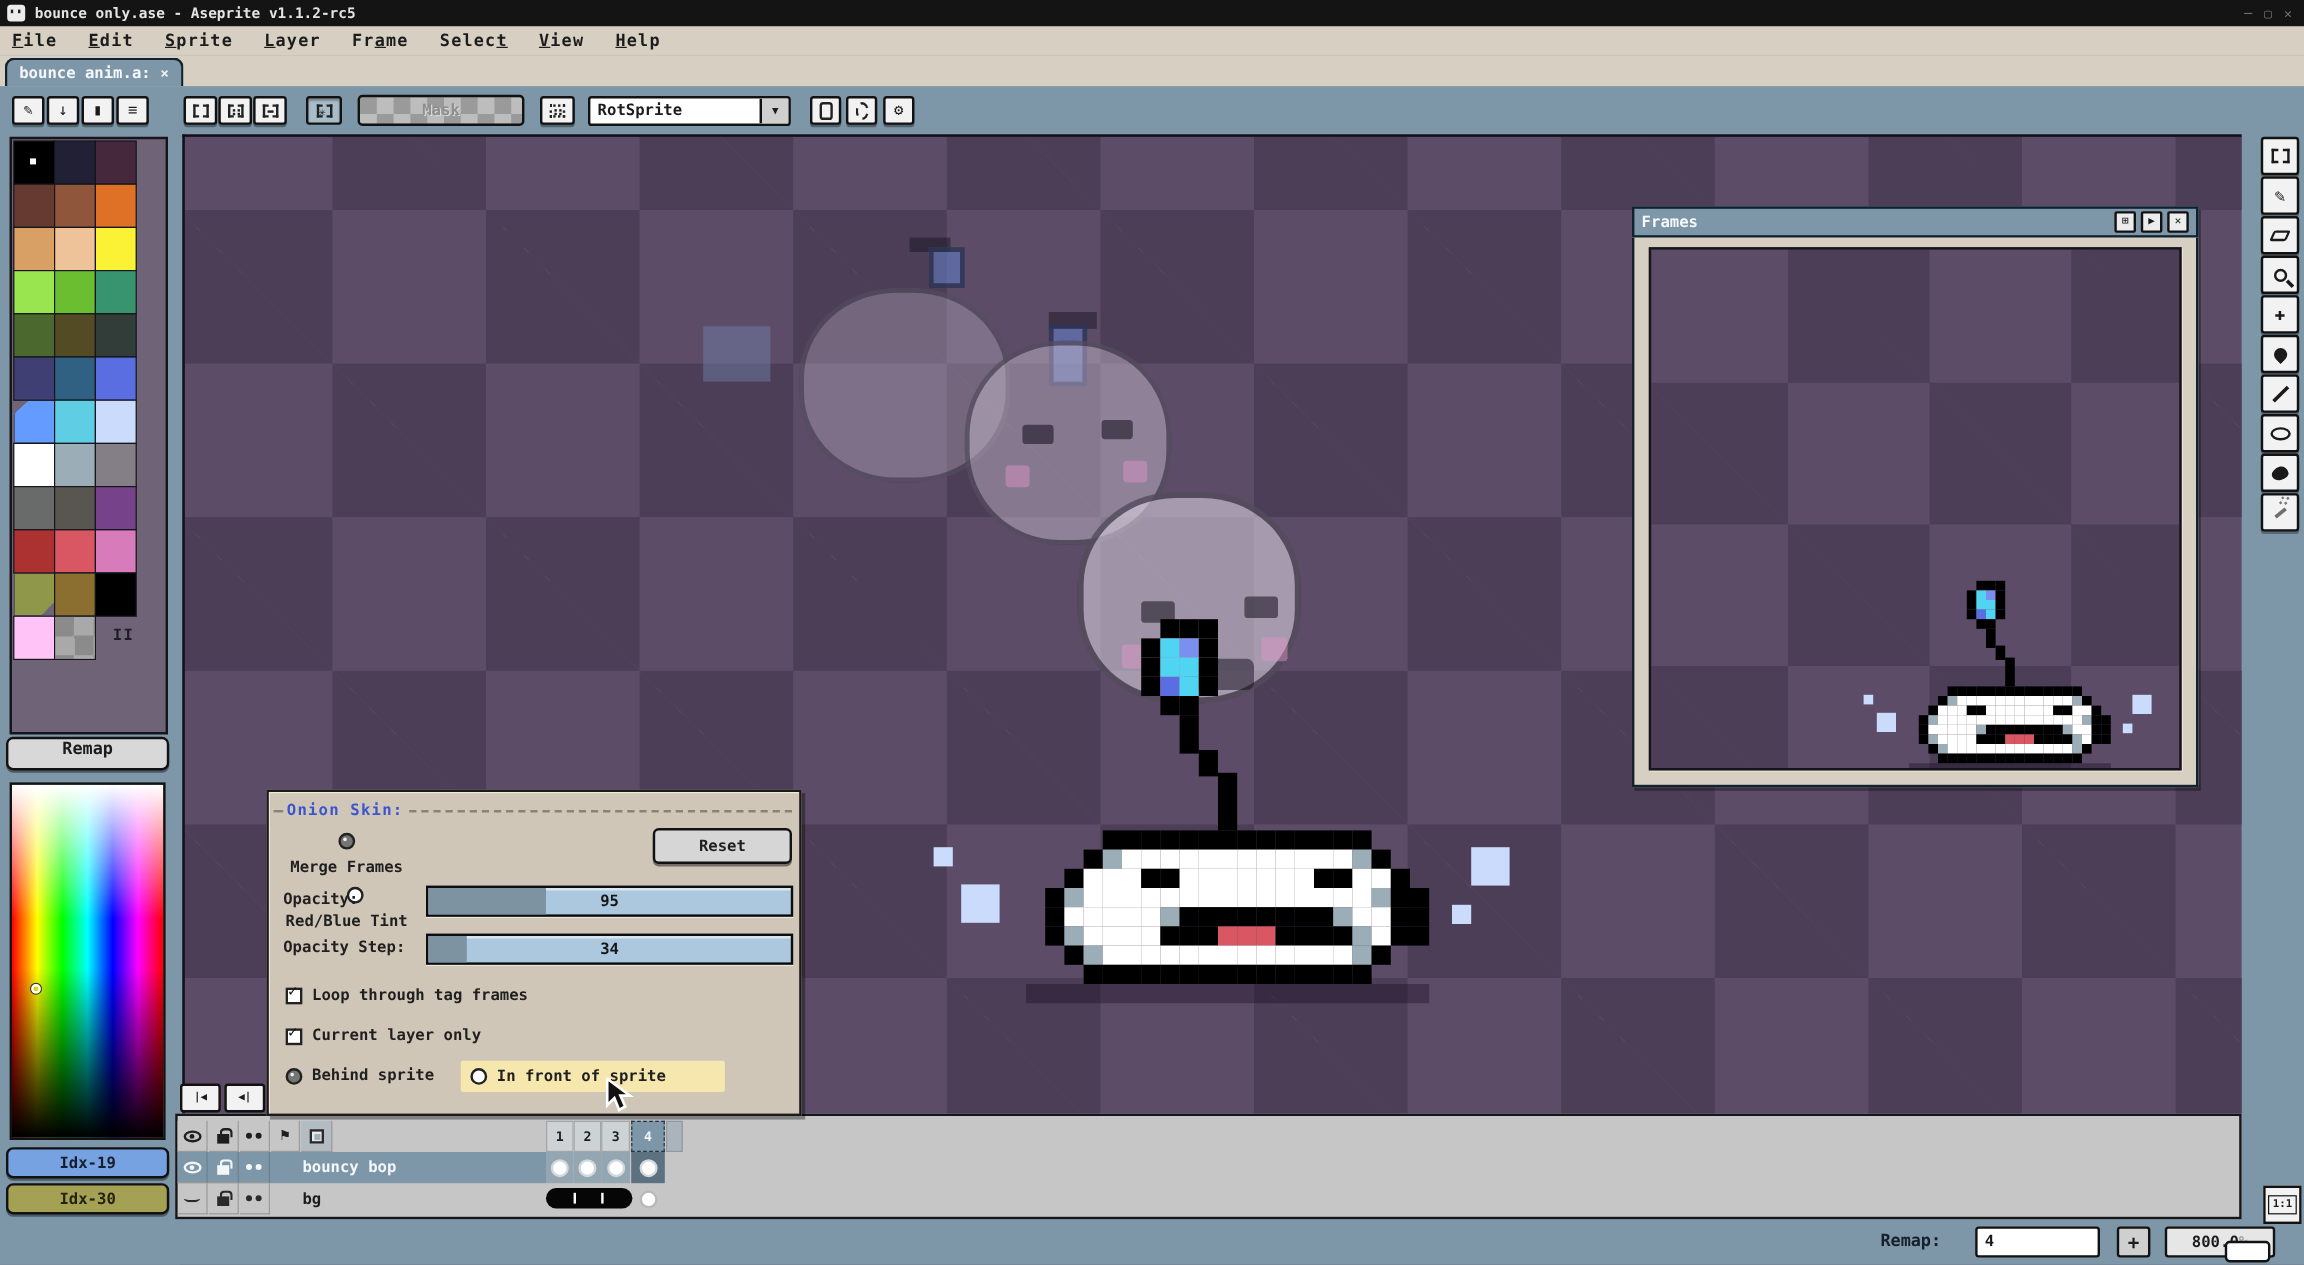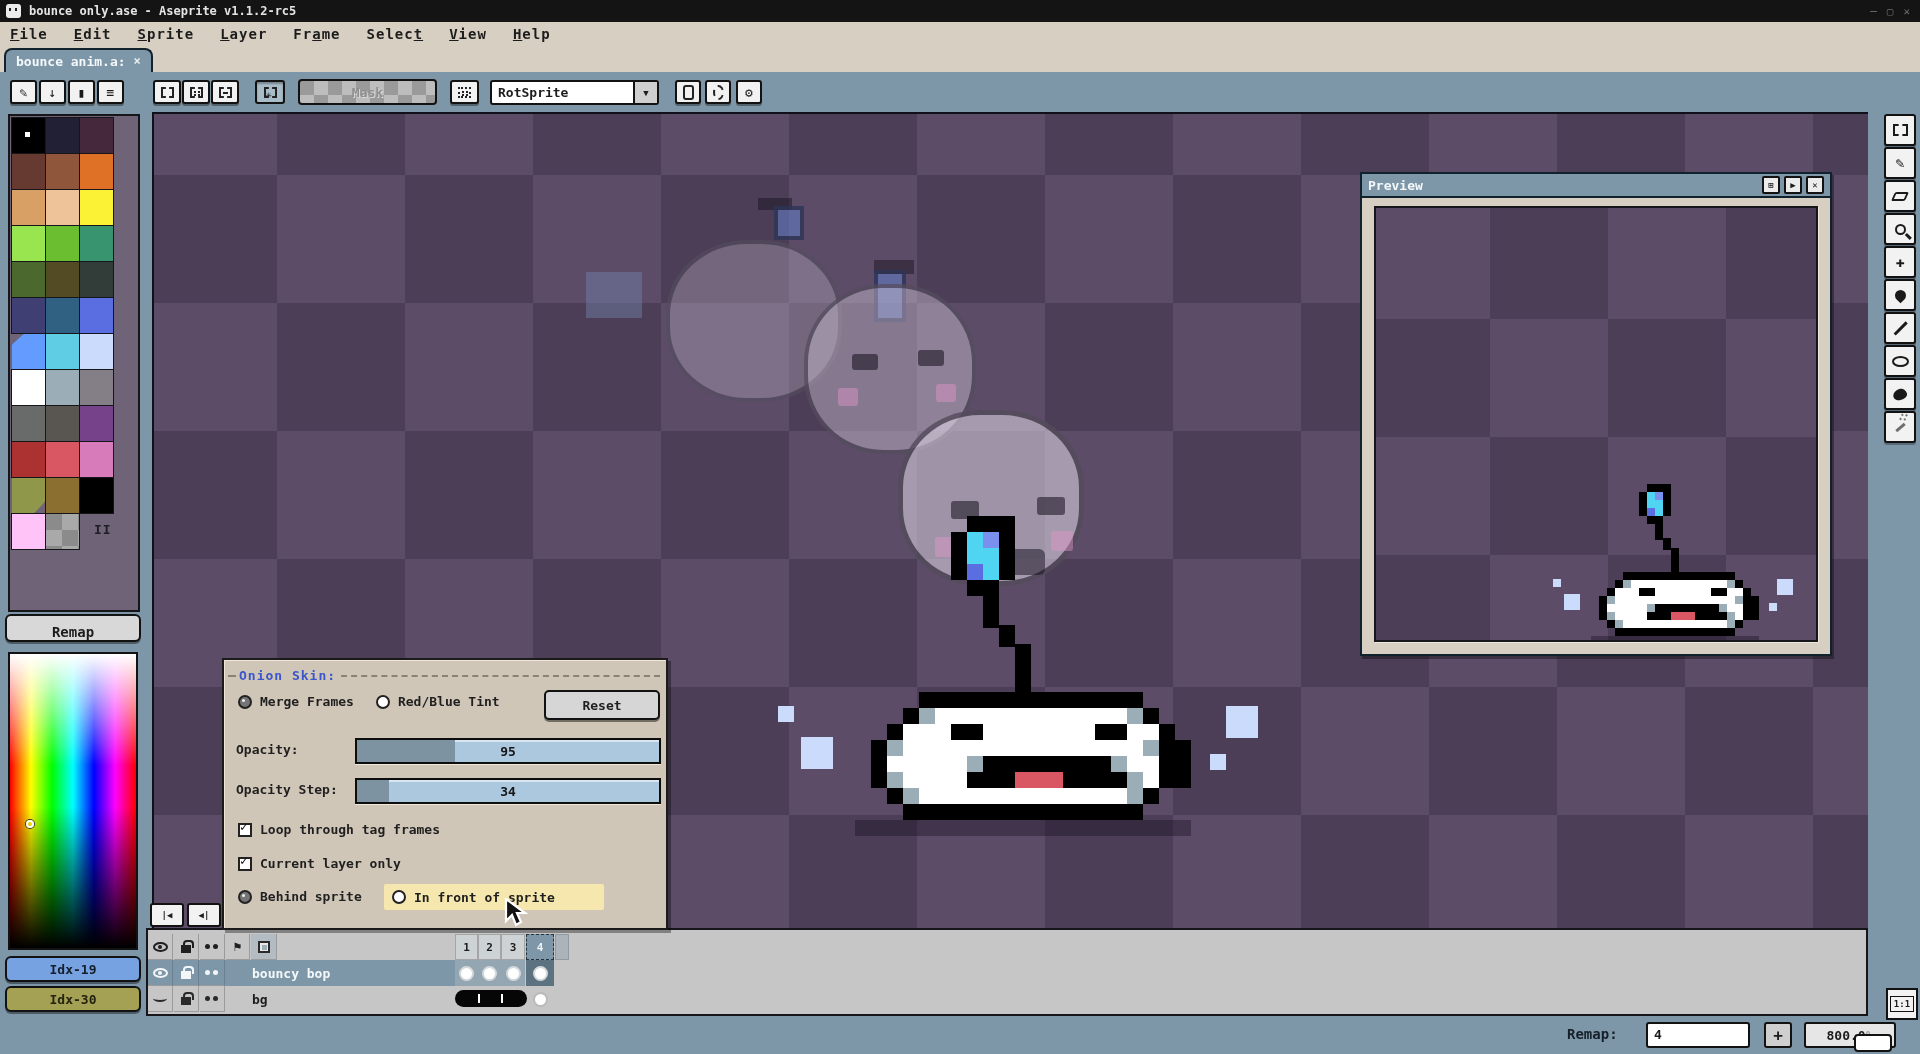--- a/index.html
+++ b/index.html
@@ -41,21 +41,21 @@
   
   .leftpanel { position:absolute; left:0; top:112px; width:150px; height:942px; background:var(--accent); }
   .palette-bg { position:absolute; left:8px; top:2px; width:132px; height:498px; background:#6f6377; border:2px solid #15151a; }
   .pal-grid { position:absolute; left:2px; top:2px; display:grid; grid-template-columns:repeat(3,33px); grid-auto-rows:35px; gap:1px; }
   .swatch { width:33px; height:35px; box-shadow:0 0 0 1px #15151a; position:relative; }
   .swatch.checker { background:repeating-conic-gradient(#a9a9a9 0 25%, #8b8b8b 0 50%) 0 0/32px 32px; }
   .fg-dot { position:absolute; left:13px; top:14px; width:5px; height:5px; background:#fff; }
   .cut-tl { clip-path:polygon(35% 0,100% 0,100% 100%,0 100%,0 30%); }
   .cut-br { clip-path:polygon(0 0,100% 0,100% 68%,68% 100%,0 100%); }
   .pause-mark { position:absolute; left:84px; top:406px; color:#1d1d26; font-weight:bold; font-size:13px; letter-spacing:1px; }
-  .remap-btn { position:absolute; left:5px; top:502px; width:136px; height:28px; background:#d8d8d8; border:2px solid #121212; border-radius:6px; font-weight:bold; font-size:14px; display:flex; align-items:flex-end; justify-content:center; box-shadow:0 2px 0 rgba(0,0,0,.4); }
+  .remap-btn { position:absolute; left:5px; top:502px; width:136px; height:28px; background:#d8d8d8; border:2px solid #121212; border-radius:6px; font-weight:bold; font-size:14px; display:flex; align-items:flex-start; justify-content:center; box-shadow:0 2px 0 rgba(0,0,0,.4); }
   .spectrum { position:absolute; left:8px; top:540px; width:130px; height:298px; border:2px solid #121212;
     background:linear-gradient(to bottom, #fff 0%, rgba(255,255,255,0) 38%, rgba(0,0,0,0) 52%, #000 100%),
                linear-gradient(to right, #f00, #ff0, #0f0, #0ff, #00f, #f0f, #f00); }
   .spec-marker { position:absolute; left:16px; top:166px; width:8px; height:8px; border:2px solid #fff; border-radius:50%; box-shadow:0 0 0 1px #333; }
   .idx-btn { position:absolute; left:5px; width:136px; height:26px; border:2px solid #121212; border-radius:6px; font-weight:bold; font-size:13px; color:#141e2c; display:flex; align-items:center; justify-content:center; box-shadow:0 2px 0 rgba(0,0,0,.4); }
   .idx-fg { top:844px; background:#77a2e2; }
   .idx-bg { top:874px; background:#a4a155; color:#23230f; }
 
   
   .canvas { position:absolute; left:152px; top:112px; width:1716px; height:816px; overflow:hidden; border-top:2px solid #10101a; border-left:2px solid #10101a;
@@ -482,21 +482,21 @@
       <div style="position: absolute; left: 861px; top: 530px; width: 16px; height: 48px; background: rgb(0, 0, 0);"></div>
       <div style="position: absolute; left: 624.2px; top: 592.4px; width: 16px; height: 16px; background: rgb(203, 219, 252);"></div>
       <div style="position: absolute; left: 646.6px; top: 622.8px; width: 32px; height: 32px; background: rgb(203, 219, 252);"></div>
       <div style="position: absolute; left: 1072.2px; top: 592.4px; width: 32px; height: 32px; background: rgb(203, 219, 252);"></div>
       <div style="position: absolute; left: 1056.2px; top: 640.4px; width: 16px; height: 16px; background: rgb(203, 219, 252);"></div>
     </div>
 </div>
 
 <div class="preview">
   <div class="preview-titlebar">
-    <span>Preview</span>
+    <span>Frames</span>
     <div class="preview-btns">
       <div class="pv-btn">⊞</div>
       <div class="pv-btn">▶</div>
       <div class="pv-btn">✕</div>
     </div>
   </div>
   <div class="preview-body">
     <div class="preview-inner">
       <div class="layer-fill" id="preview-sprite">
           <div style="position: absolute; left: 215px; top: 428px; width: 168px; height: 8px; background: rgba(18, 10, 26, 0.35);"></div>
@@ -788,21 +788,21 @@
       </div>
   </div>
 </div>
 
 <div class="dialog">
   <div class="dlg-titlerow">
     <span class="pre"></span>
     <span class="dlg-title">Onion Skin:</span>
     <span class="post"></span>
   </div>
-  <div class="dlg-row" style="left:14px;top:34px;">
+  <div class="dlg-row" style="left:14px;top:34px;flex-direction:column;">
     <span class="radio sel"></span>
     <span>Merge Frames</span>
     <span class="radio" style="margin-left:14px;"></span>
     <span>Red/Blue Tint</span>
   </div>
   <div class="reset-btn">
       <span>Reset</span>
     </div>
 
   <div class="dlg-row" style="left:12px;top:82px;">

